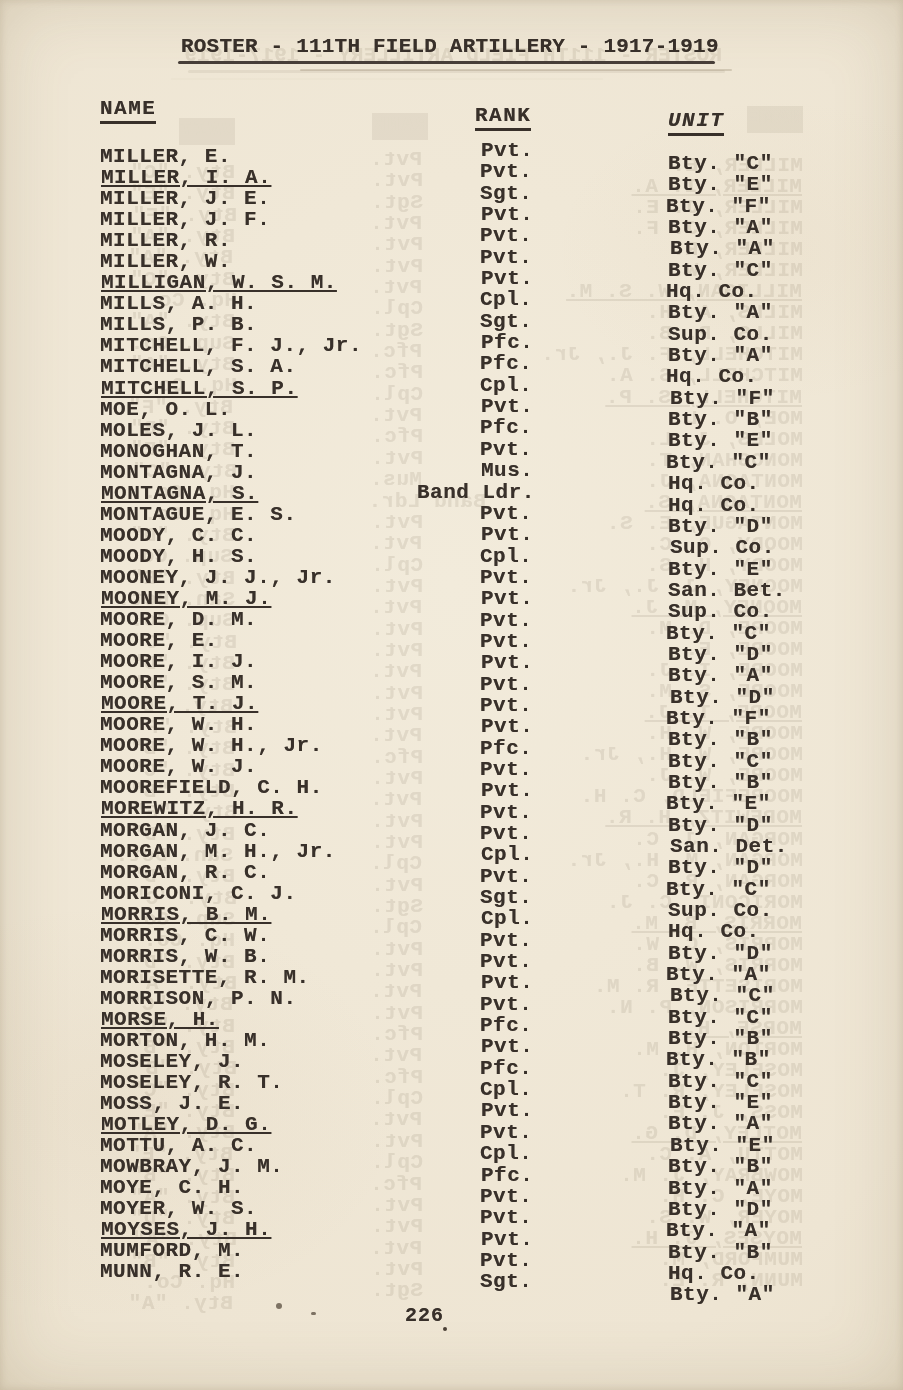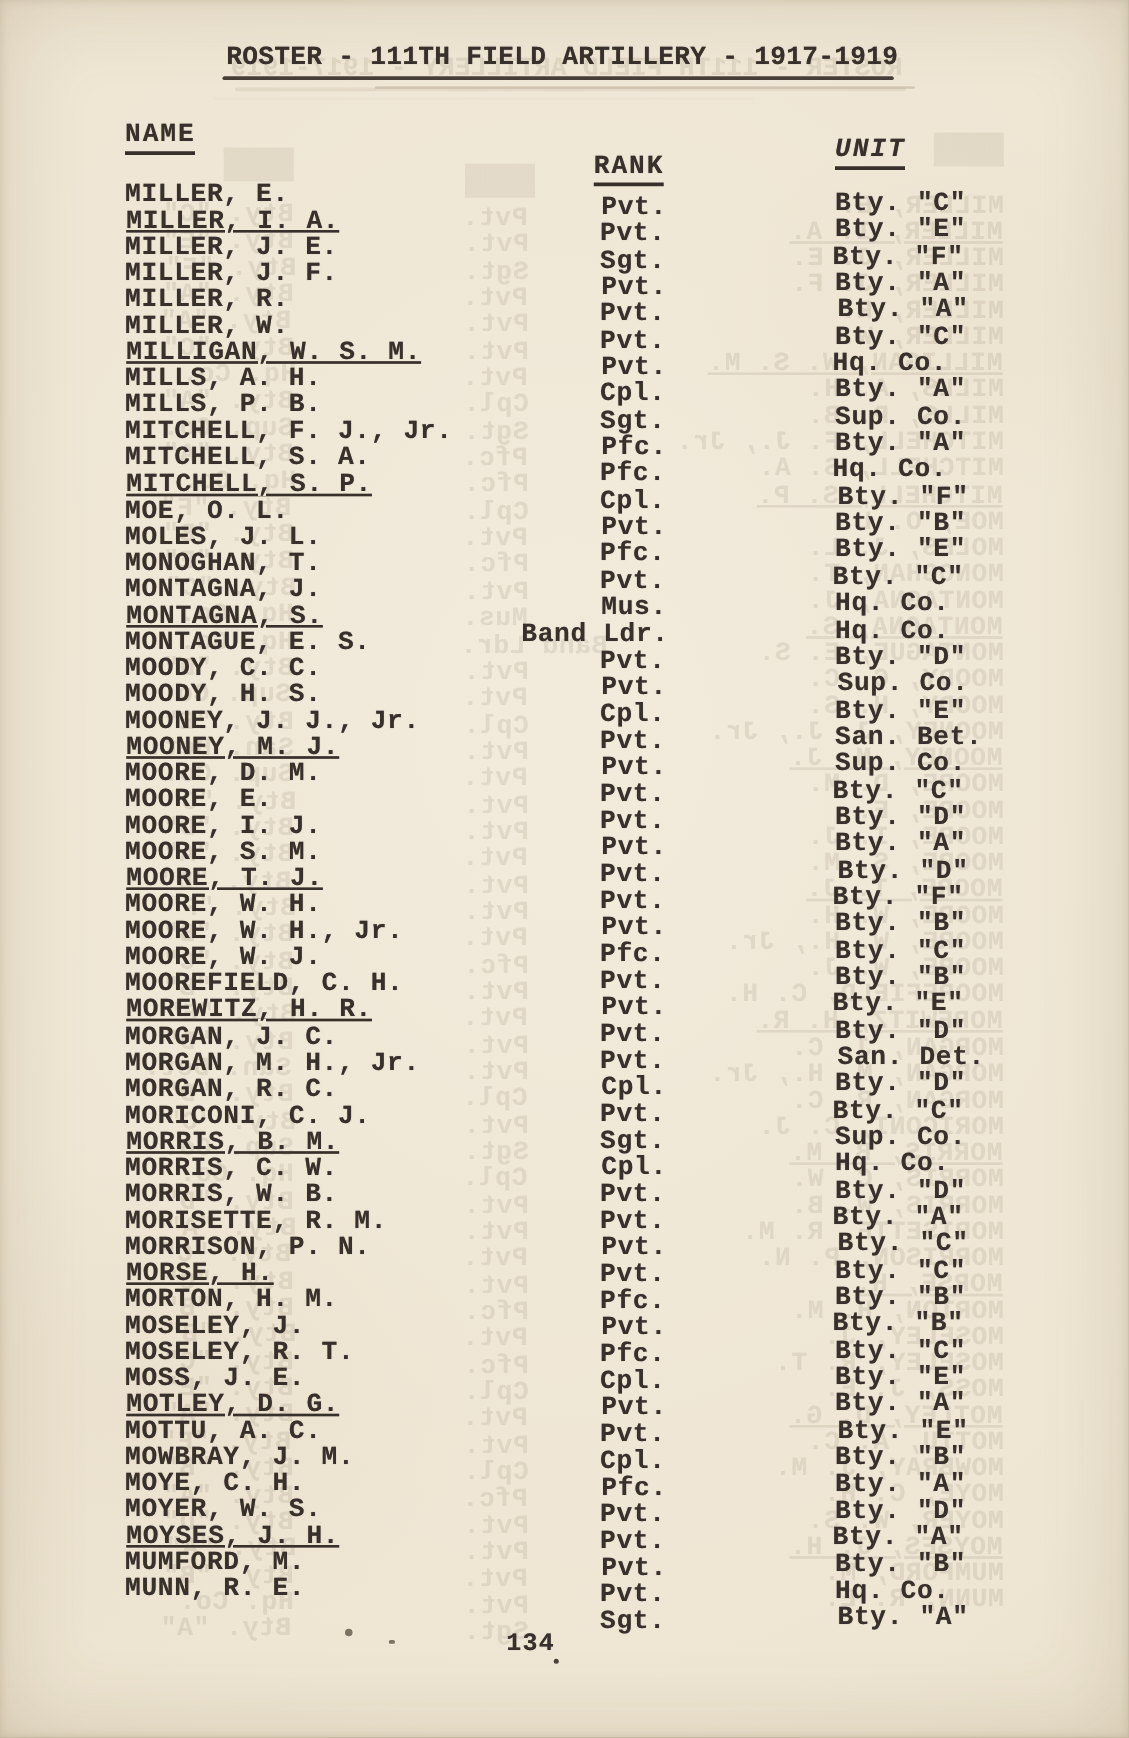--- a/index.html
+++ b/index.html
@@ -37,25 +37,25 @@
     position:absolute;left:300px;top:69px;width:432px;height:2px;
     background:#8a7a60;opacity:.28;border-radius:2px;
   }
   .hdr{
     position:absolute;
     font-size:21px;font-weight:700;letter-spacing:1.5px;white-space:nowrap;
     padding-bottom:1px;border-bottom:3px solid;
     text-shadow:0 0 .6px rgba(56,48,42,.6);
   }
   .hdr-name{left:100px;top:97px;}
-  .hdr-rank{left:475px;top:122px;}
+  .hdr-rank{left:475px;top:104px;}
   .hdr-unit{left:668px;top:109px;font-style:italic;}
   .col{position:absolute;font-size:21px;font-weight:700;letter-spacing:.5px;white-space:nowrap;}
   .names{left:100px;top:146px;line-height:21.05px;}
-  .ranks{left:417px;top:156px;line-height:21.35px;}
+  .ranks{left:417px;top:140px;line-height:21.35px;}
   .units{left:668px;top:153px;line-height:21.35px;}
   .line{text-shadow:0 0 .6px rgba(56,48,42,.55);}
   .ranks .line{padding-left:63px;}
   .ranks .line.band{padding-left:0;}
   
   .names .line:nth-child(5n+2){transform:translateX(1px);text-decoration:underline;}
   .ranks .line:nth-child(3n+1){transform:translateX(1px);}
   .units .line:nth-child(4n+3){transform:translateX(-2px);}
   .units .line:nth-child(7n+5){transform:translateX(2px);}
   .pageno{
@@ -436,18 +436,18 @@
         <div class="line">Bty. "B"</div>
         <div class="line">Bty. "A"</div>
         <div class="line">Bty. "D"</div>
         <div class="line">Bty. "A"</div>
         <div class="line">Bty. "B"</div>
         <div class="line">Hq. Co.</div>
         <div class="line">Bty. "A"</div>
       </div>
   </div>
 
-  <div class="pageno">134</div>
+  <div class="pageno">226</div>
 
   <div class="speck speck-1"></div>
   <div class="speck speck-2"></div>
   <div class="speck speck-3"></div>
 </div>
 
 </body></html>

